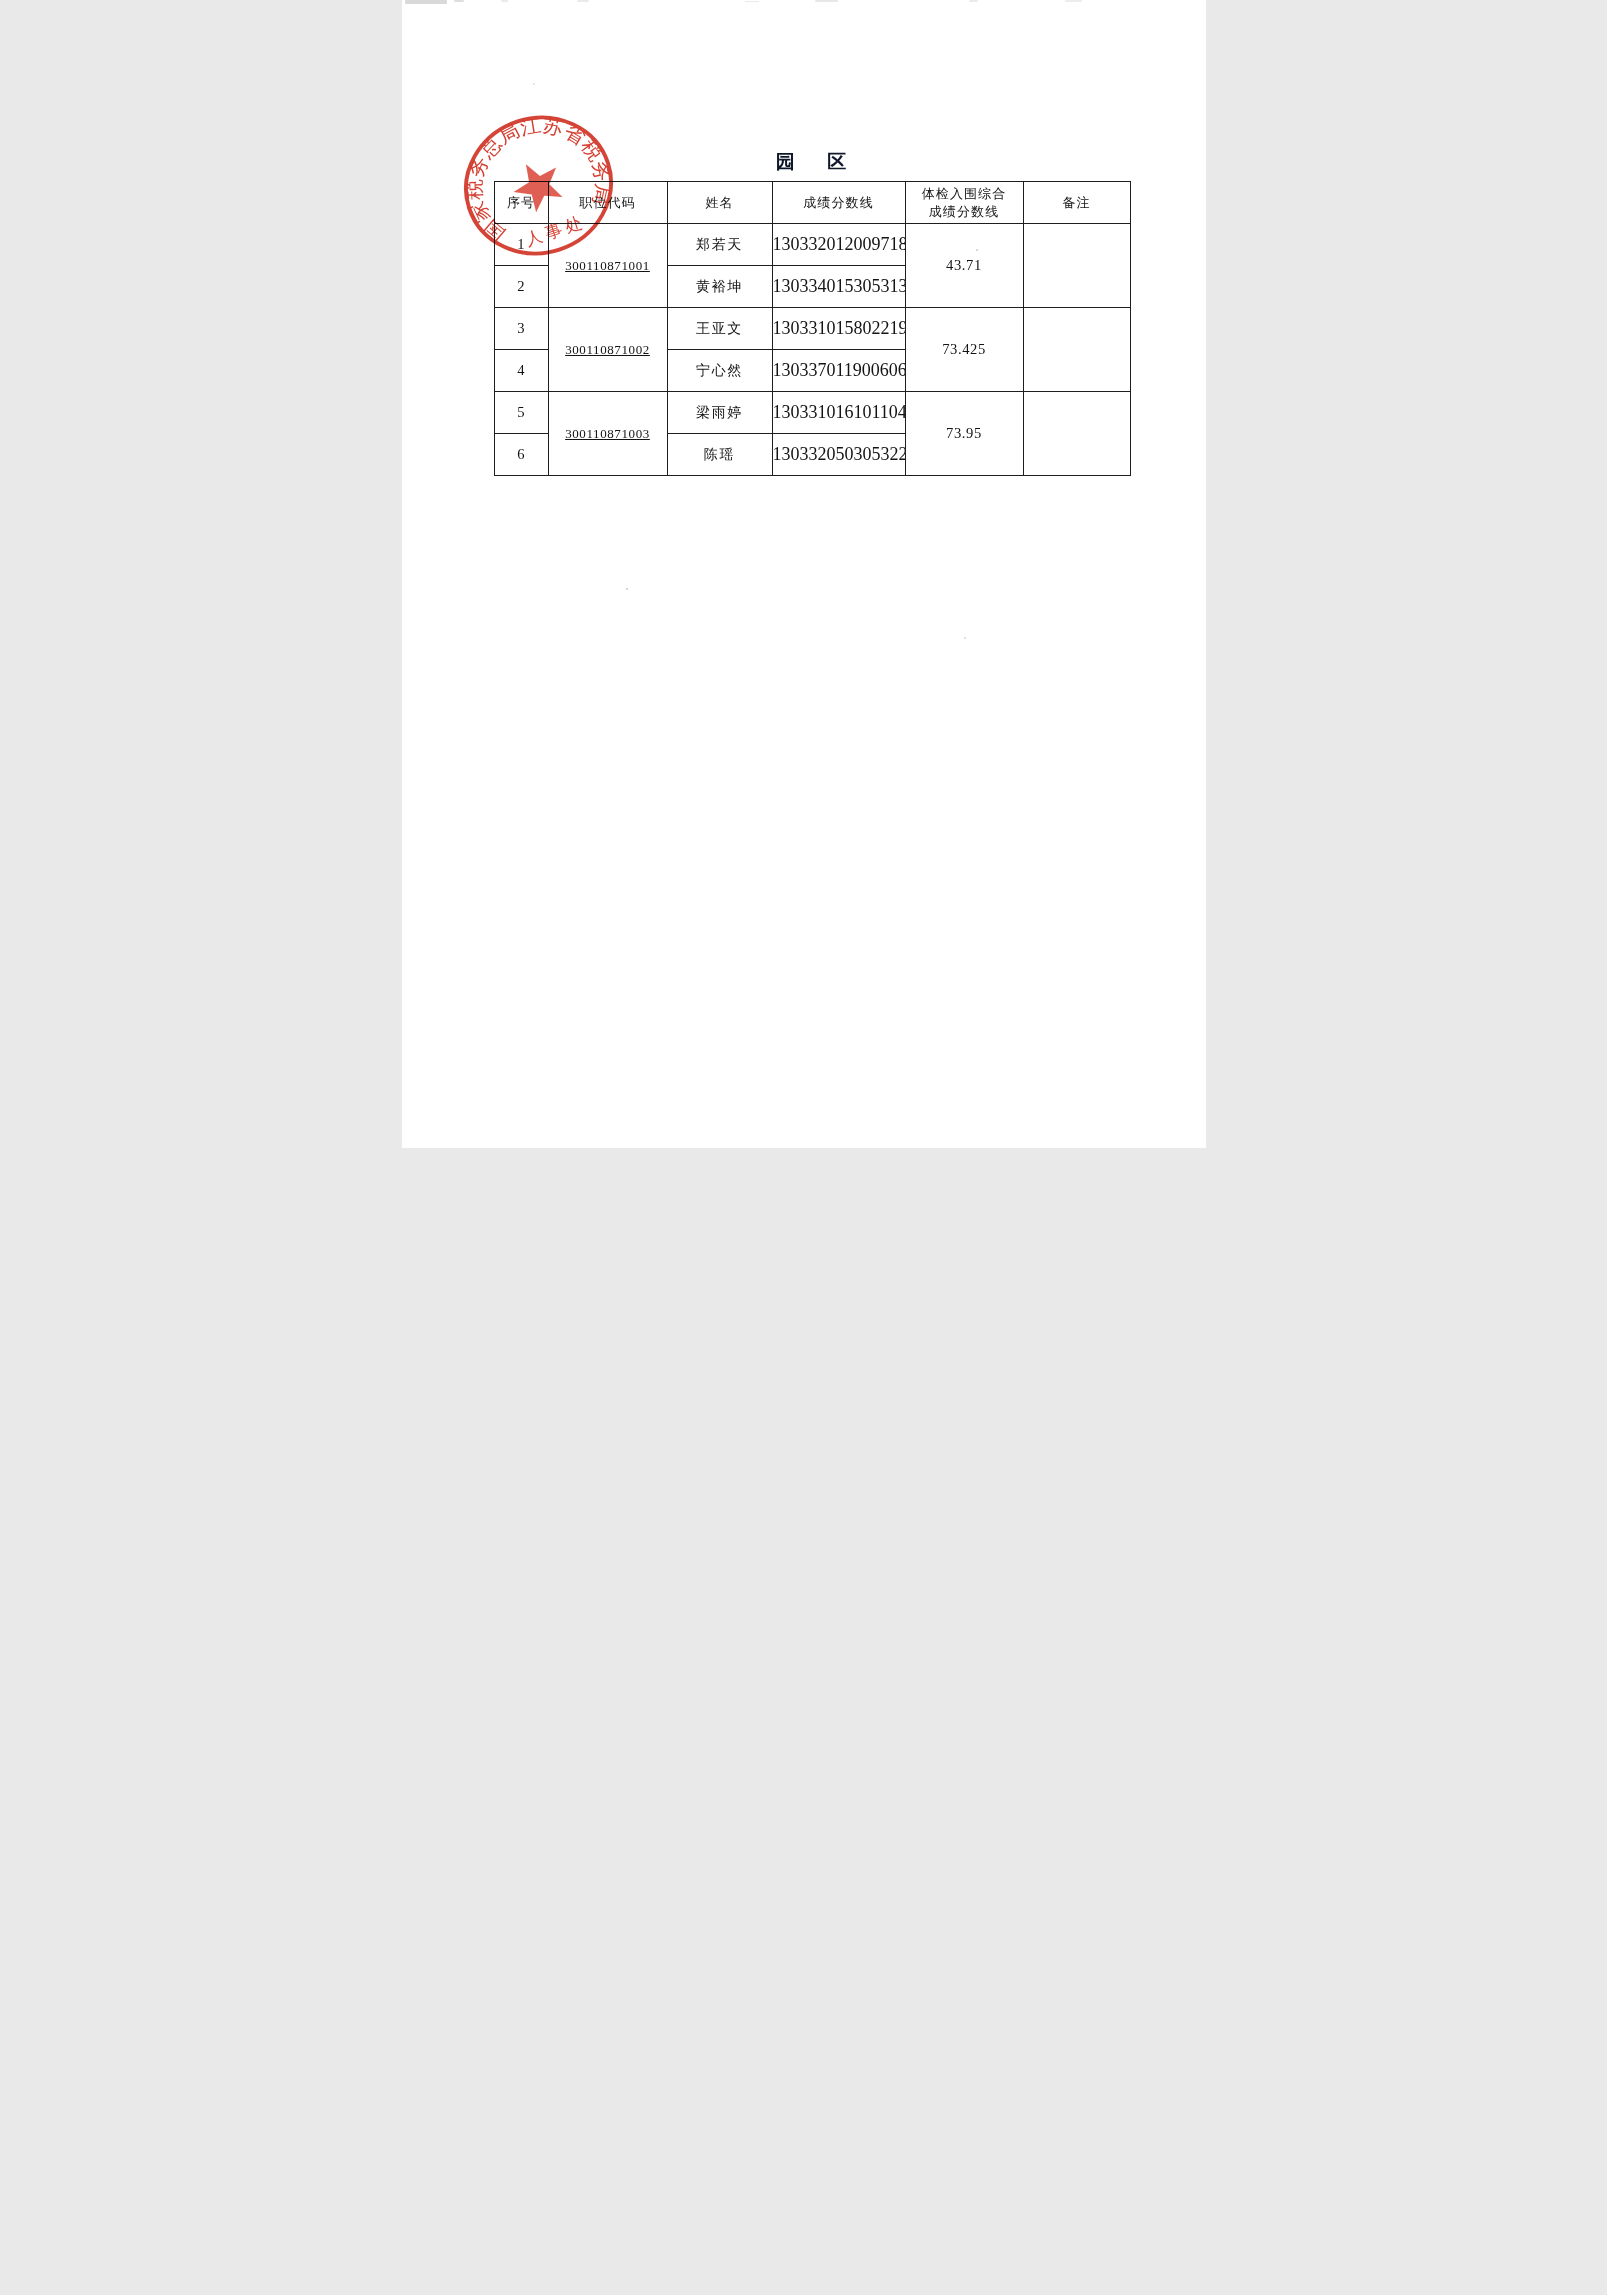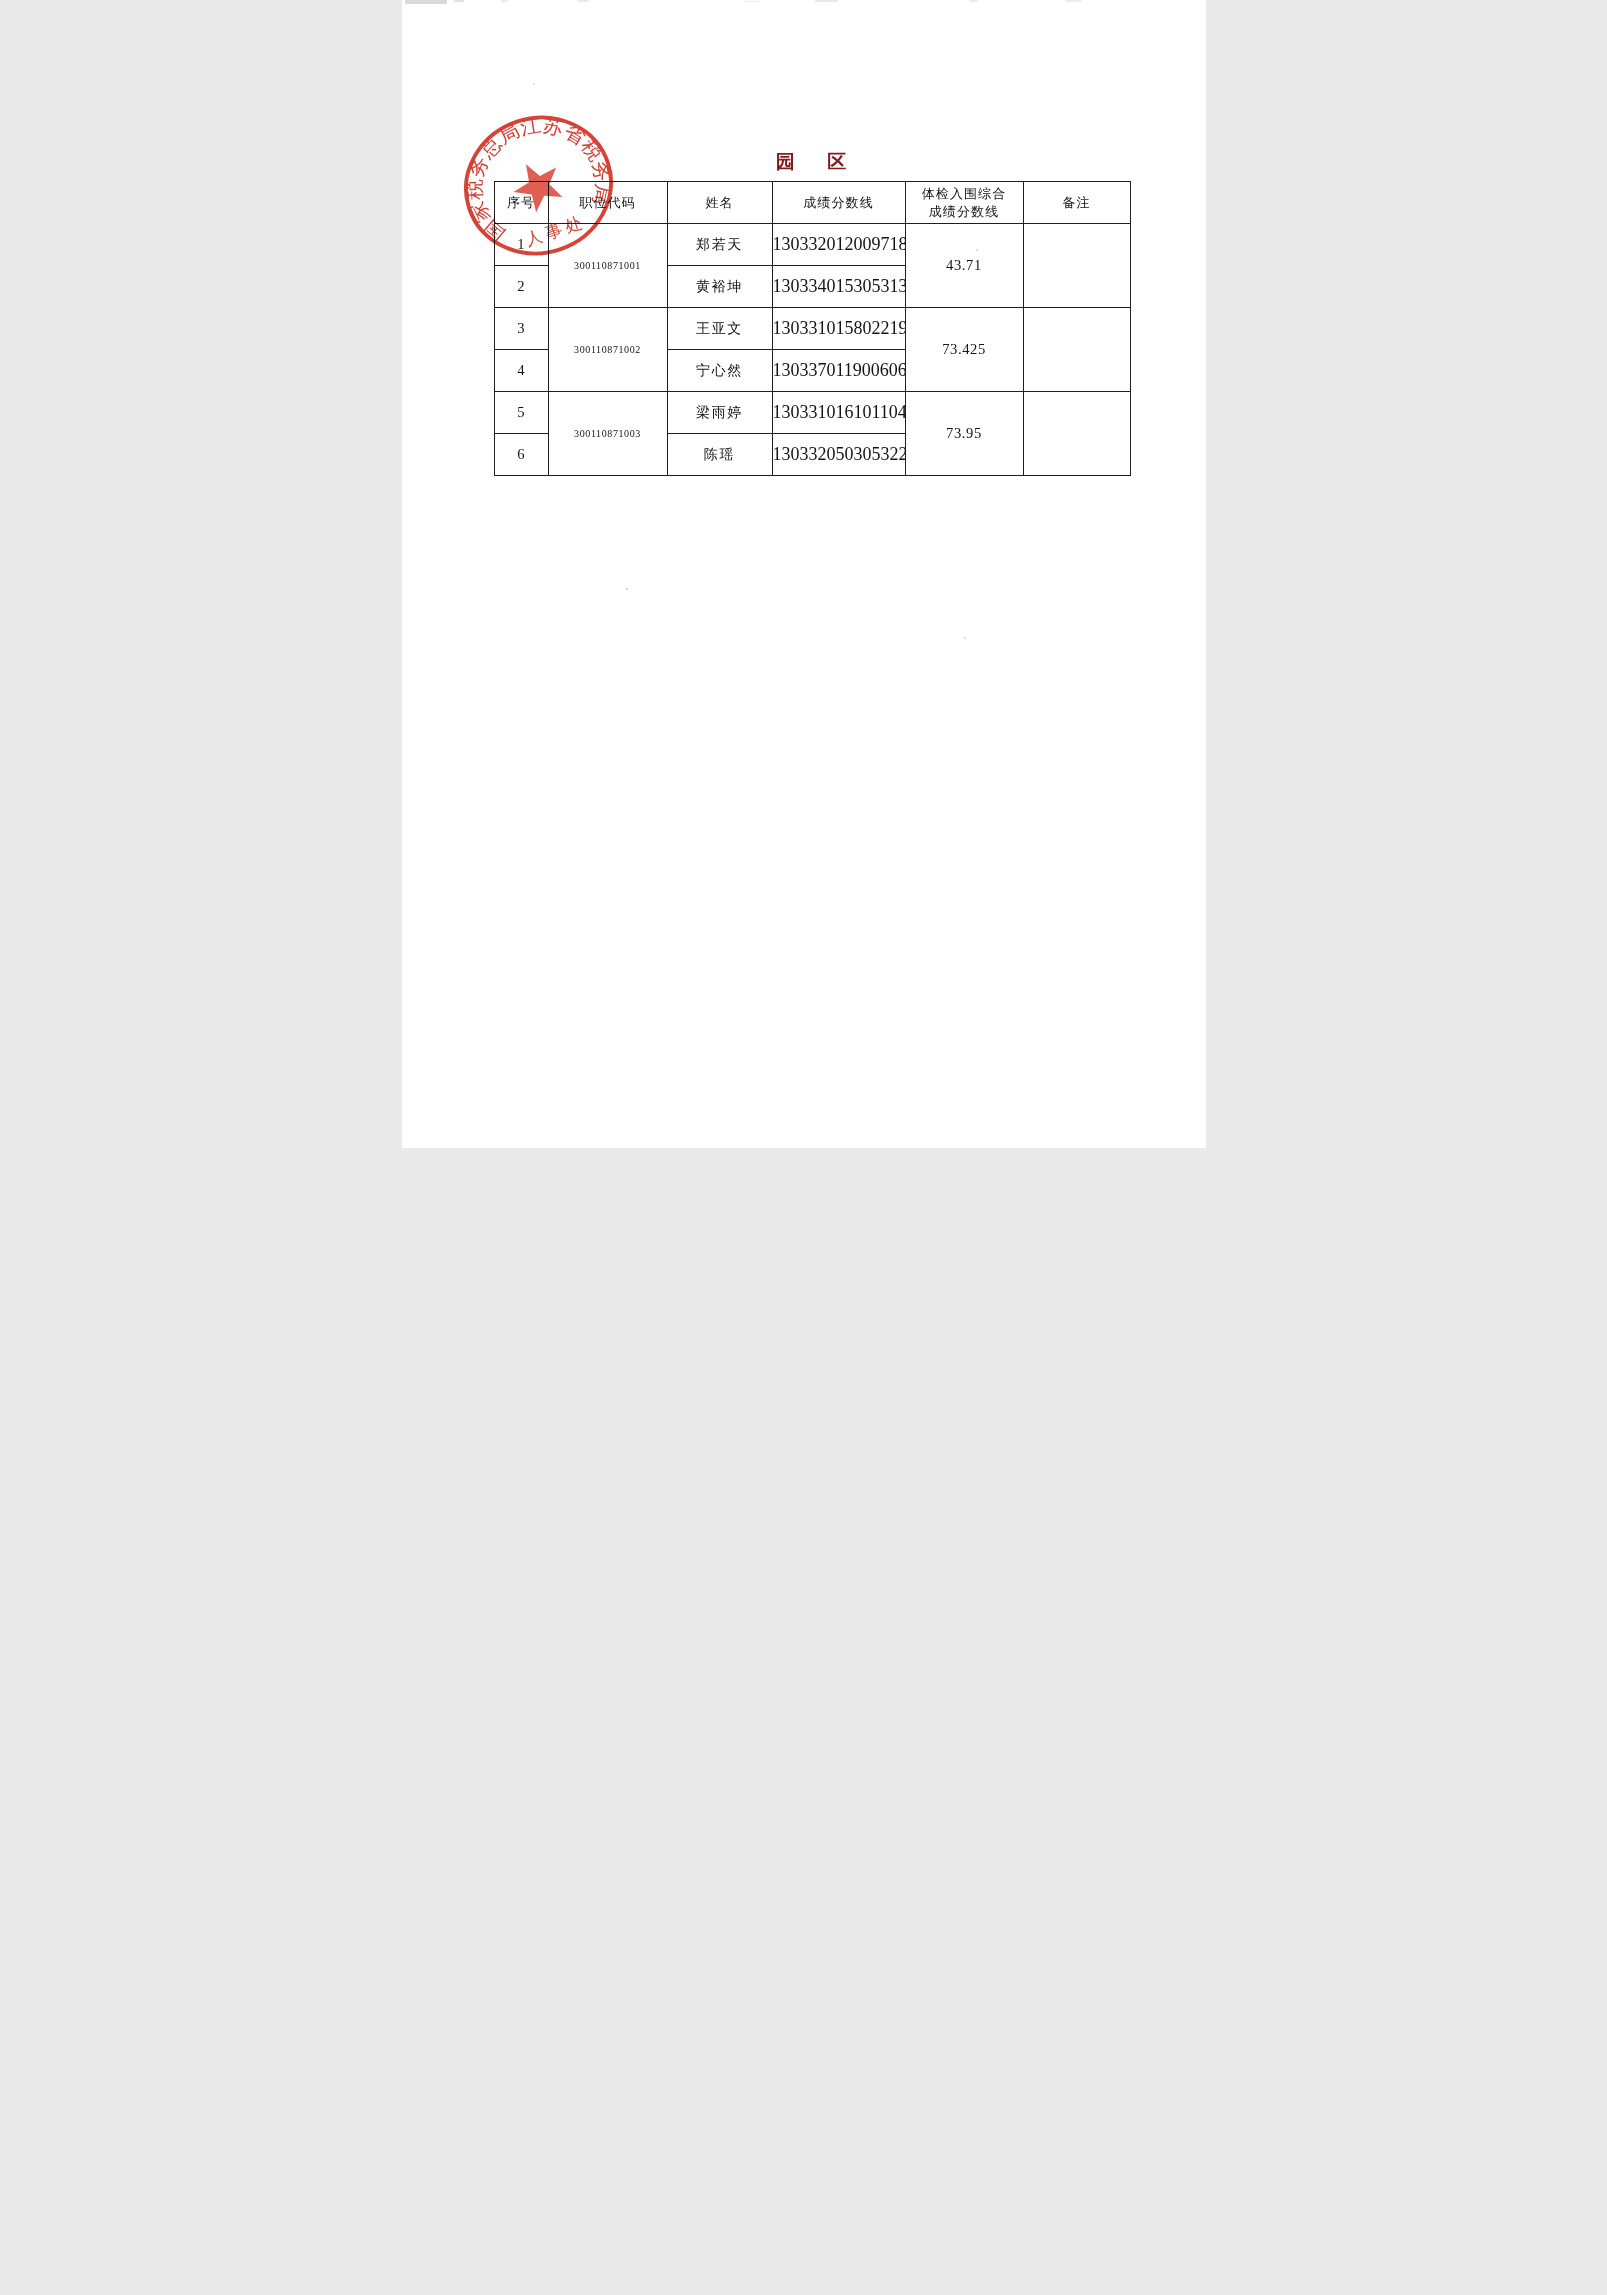--- a/index.html
+++ b/index.html
@@ -36,21 +36,21 @@
     position: absolute;
     left: 92px;
     top: 149px;
     width: 636px;
     text-align: center;
     font-family: "Liberation Sans", "DejaVu Sans", sans-serif;
     font-weight: 700;
     font-size: 19px;
     letter-spacing: 1.1px;
     word-spacing: 25px;
-    color: #7f1d1d;
+    color: #0f172a;
   }
 
   table.shortlist {
     position: absolute;
     left: 92px;
     top: 181px;
     width: 636px;
     border-collapse: collapse;
     table-layout: fixed;
     font-size: 13.5px;
@@ -61,21 +61,21 @@
     vertical-align: middle;
     padding: 0;
     font-weight: normal;
     overflow: hidden;
   }
   table.shortlist { border: 1.7px solid #1a1a1a; padding-left: 36px; }
   tr.hdr   { height: 42px; }
   tr.data  { height: 42px; }
   th.h { font-size: 13px; line-height: 1.35; letter-spacing: 1.1px; }
   td.no     { font-size: 14.6px; }
-  td.code   { font-size: 10px; letter-spacing: 0.6px; }
+  td.code   { font-size: 13px; letter-spacing: 0.6px; text-decoration: underline; }
   td.name   { font-size: 14px; letter-spacing: 1.7px; }
   td.ticket { font-size: 18px; letter-spacing: 0px; }
   td.score  { font-size: 14.6px; letter-spacing: 0.6px; }
   td.remark { font-size: 13.5px; }
 
   .seal {
     position: absolute;
     left: 13.5px;
     top: 62px;
     width: 247px;

